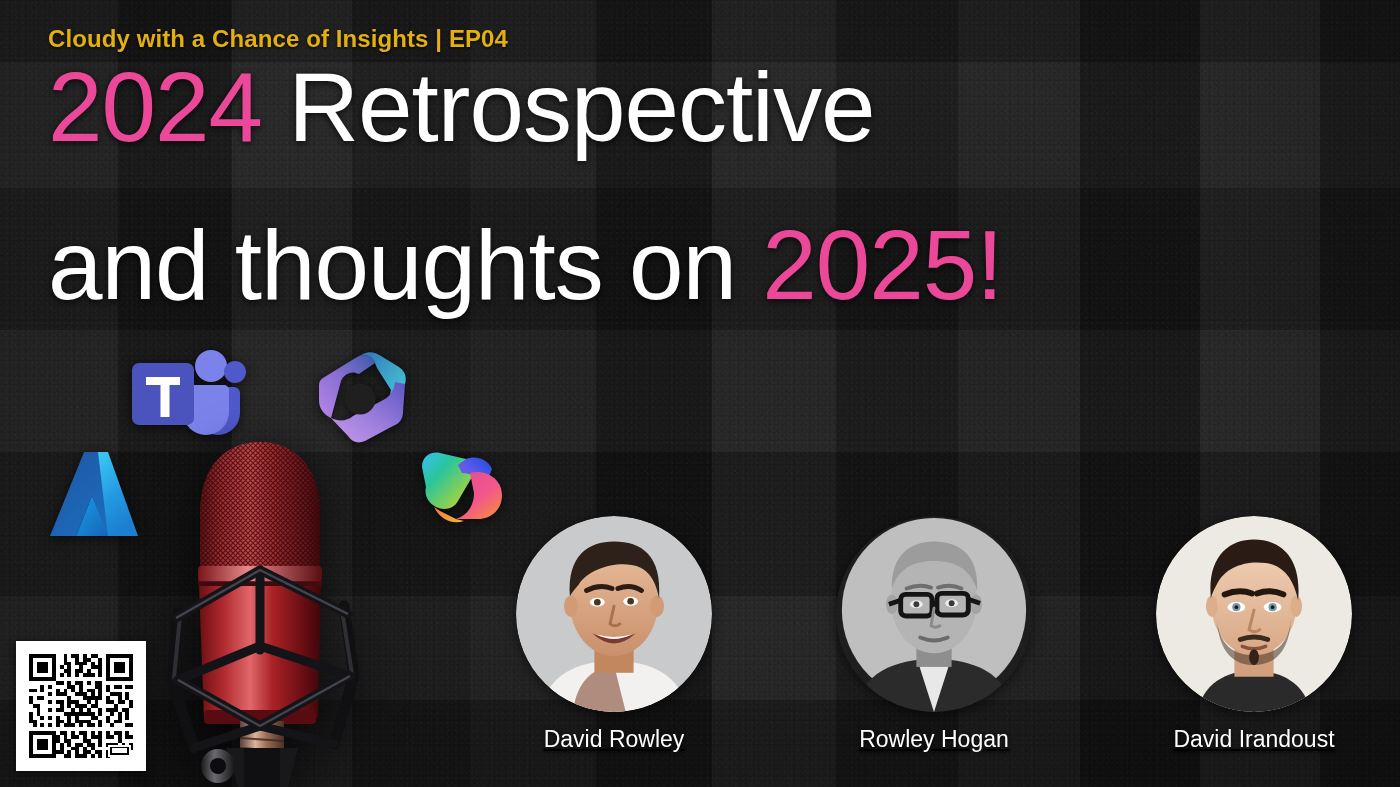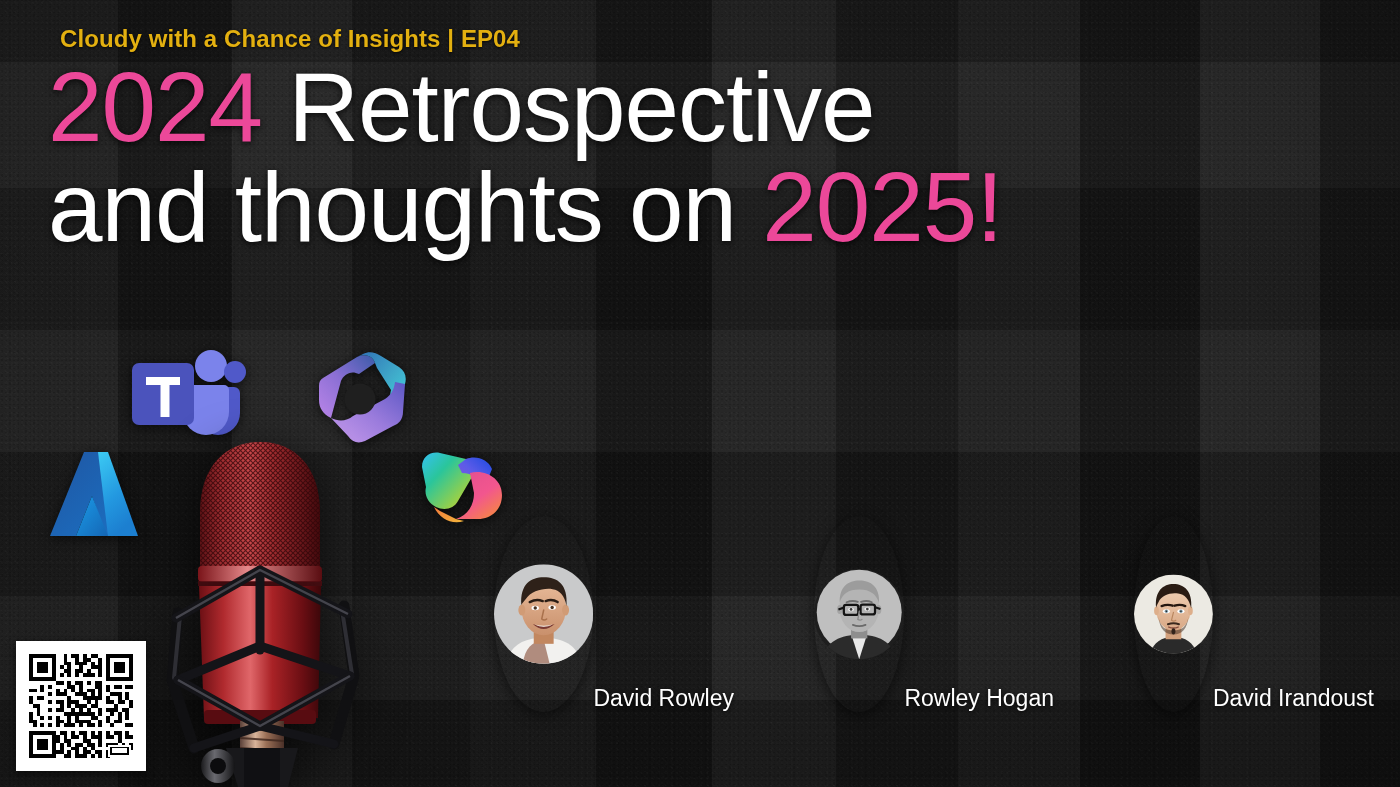--- a/index.html
+++ b/index.html
@@ -64,34 +64,34 @@
     background-size:7px 7px, 5px 5px, 9px 9px, 6px 6px, 4px 4px, 8px 8px;
   }
   .bg-vignette{
     position:absolute; inset:0;
     background:radial-gradient(ellipse 95% 90% at 48% 42%,
       rgba(0,0,0,0) 42%, rgba(0,0,0,.42) 100%);
   }
 
   
   .eyebrow{
-    position:absolute; left:60px; top:25px;
+    position:absolute; left:48px; top:25px;
     font-size:24px; font-weight:bold; letter-spacing:.1px;
     color:#E3B010;
     text-shadow:0 1px 3px rgba(0,0,0,.85);
   }
   .headline{
     position:absolute; left:48px; top:58px;
     width:1330px;
     font-size:98px; line-height:1.02; font-weight:400;
     color:#ffffff; letter-spacing:-1px;
     text-shadow:0 2px 7px rgba(0,0,0,.75);
     white-space:nowrap;
   }
-  .headline .l2{ display:block; }
+  .headline .l2{ display:block; margin-top:58px; }
   .gold{ color:#ec4899; }
 
   
   .logo{ position:absolute; filter:drop-shadow(0 2px 6px rgba(0,0,0,.65)); }
 
   #logo-teams{ left:128px; top:349px; width:118px; height:88px; }
   #logo-loop{  left:311px; top:350px; width:100px; height:95px; }
   #logo-azure{ left:46px;  top:444px; width:96px;  height:100px;}
   #logo-copilot{left:414px;top:447px; width:96px;  height:84px; }
 
@@ -110,21 +110,21 @@
     box-shadow:0 2px 8px rgba(0,0,0,.6);
   }
   #qr svg{ display:block; width:100%; height:100%; }
 
   
   #speakers{
     position:absolute; left:494px; top:516px;
     width:880px; height:250px;
     display:flex; justify-content:space-between; align-items:flex-start;
   }
-  .speaker{ width:240px; display:flex; flex-direction:row; align-items:flex-end; }
+  .speaker{ width:240px; display:flex; flex-direction:column; align-items:center;text-decoration:underline; }
   .avatar{
     width:196px; height:196px; border-radius:50%;
     overflow:hidden; position:relative;
     box-shadow:0 3px 14px rgba(0,0,0,.55);
   }
   .avatar svg{ display:block; width:100%; height:100%; }
   .speaker-name{
     margin-top:14px;
     font-size:23px; color:#ffffff; white-space:nowrap;
     text-shadow:0 1px 4px rgba(0,0,0,.8);

